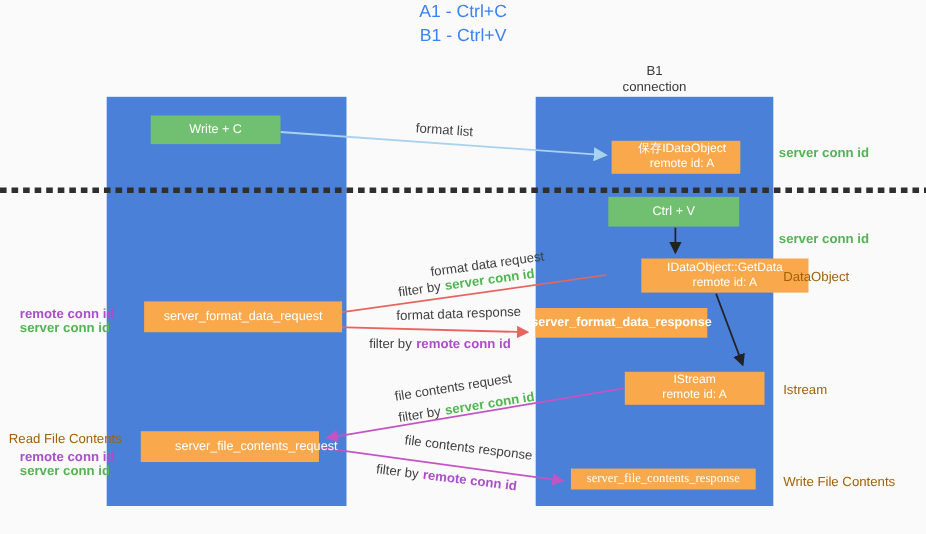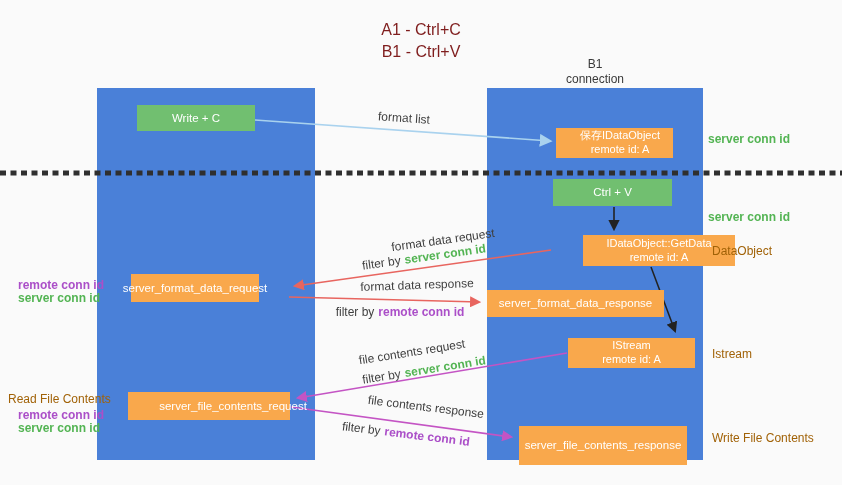--- a/index.html
+++ b/index.html
@@ -4,22 +4,22 @@
 <style>
   html,body{margin:0;padding:0;}
   body{
     font-family:"Liberation Sans","DejaVu Sans",sans-serif;
     background:#fafafa;
   }
   .stage{
     position:relative;width:842px;height:485px;background:#fafafa;overflow:hidden;
   }
   .title{
-    position:absolute;top:19px;left:0;width:842px;text-align:center;
-    font-size:16px;color:#7f1d1d;line-height:1.35;
+    position:absolute;top:0;left:0;width:842px;text-align:center;
+    font-size:16px;color:#3b82f6;line-height:1.35;
   }
   .lane-header{
     position:absolute;text-align:center;font-size:12px;color:#3a3a3a;line-height:1.25;
   }
   .lh-a1{left:97px;top:57px;width:218px;}
   .lh-b1{left:487px;top:57px;width:216px;}
   .lane{
     position:absolute;top:88px;height:372px;background:var(--lane-blue);
   }
   .lane-a1{left:97px;width:218px;}
@@ -30,25 +30,25 @@
     align-items:center;justify-content:center;
     color:#ffffff;font-size:11.5px;line-height:1.25;text-align:center;
     box-sizing:border-box;
   }
   .node.green{background:var(--action-green);}
   .node.orange{background:var(--message-orange);}
   .n-ctrl-c{left:137px;top:105px;width:118px;height:26px;}
   .n-save{left:556px;top:128px;width:117px;height:30px;font-size:11px;padding-left:11px;}
   .n-ctrl-v{left:553px;top:179px;width:119px;height:27px;}
   .n-getdata{left:551px;top:235px;width:152px;height:31px;font-size:11px;margin-left:32px;}
-  .n-fmt-req{left:131px;top:274px;width:128px;height:28px;}
-  .n-fmt-res{left:487px;top:290px;width:177px;height:27px;}
+  .n-fmt-req{left:131px;top:274px;width:180px;height:28px;}
+  .n-fmt-res{left:487px;top:280px;width:156px;height:27px;font-weight:bold;}
   .n-istream{left:568px;top:338px;width:127px;height:30px;font-size:11px;}
   .n-file-req{left:128px;top:392px;width:162px;height:28px;padding-left:48px;}
-  .n-file-res{left:519px;top:426px;width:168px;height:39px;}
+  .n-file-res{left:519px;top:426px;width:168px;height:19px;font-family:Liberation Serif, serif;}
   .ann{
     position:absolute;z-index:3;font-size:12px;color:#a16207;white-space:nowrap;line-height:1.1;
   }
   .ann.green{color:var(--server-conn-green);font-weight:bold;}
   .ann.purple{color:var(--remote-conn-purple);font-weight:bold;}
   .flow-label{
     position:absolute;z-index:3;font-size:12px;color:#3f3f3f;white-space:nowrap;
     transform-origin:center center;
   }
   .kw{font-weight:bold;margin-left:4px;}

